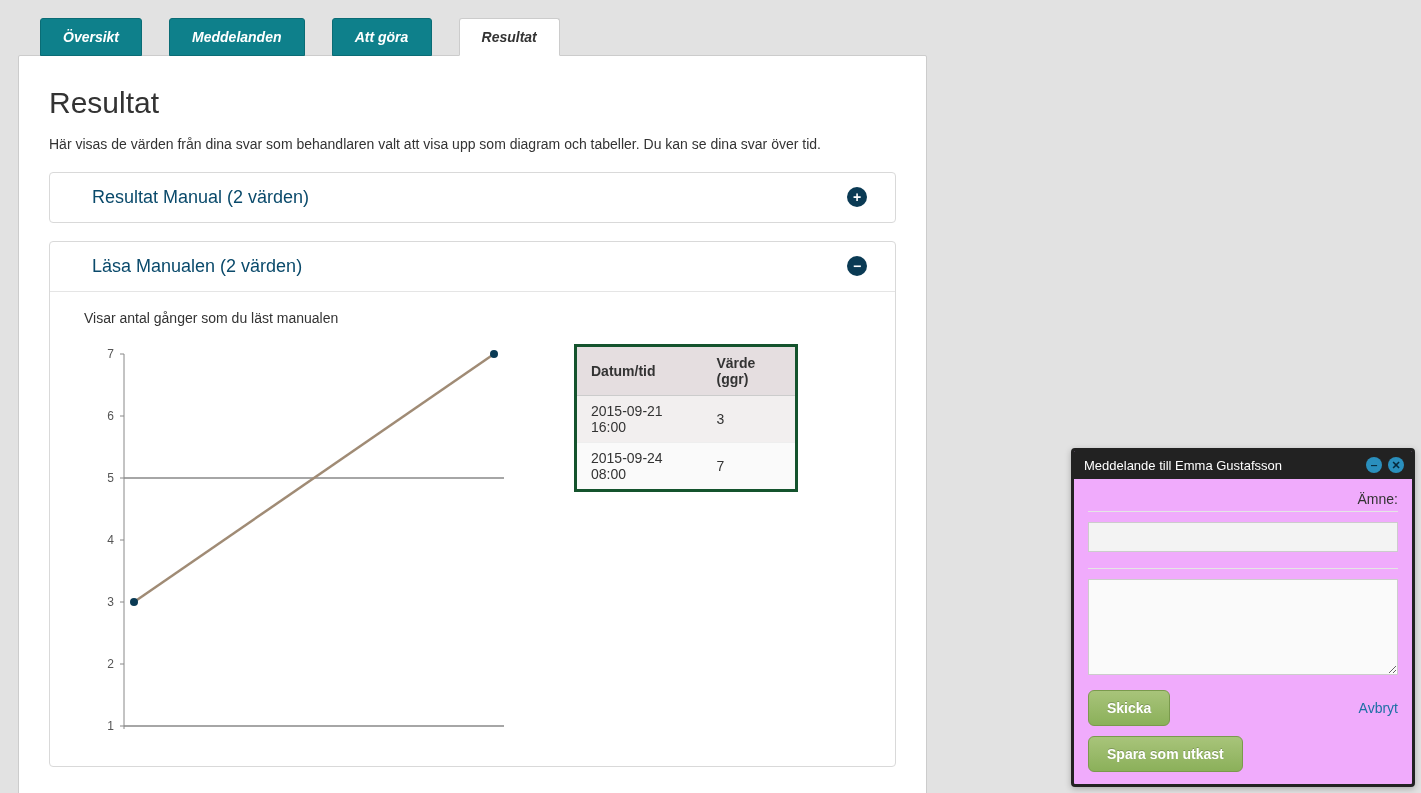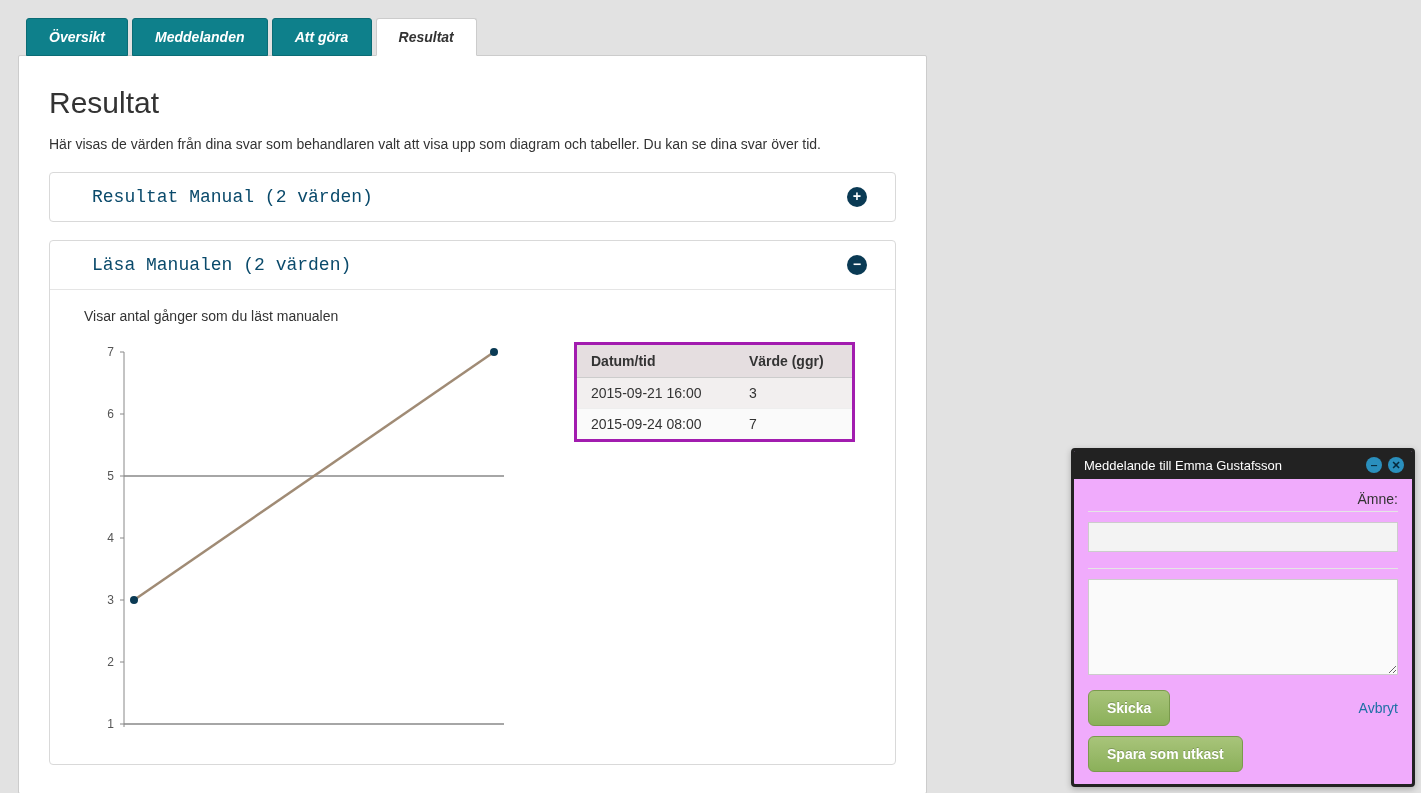--- a/index.html
+++ b/index.html
@@ -9,22 +9,22 @@
     background: #e2e2e2;
     color: #333;
   }
   .page {
     padding: 18px;
     width: 945px;
   }
   
   .tabs {
     display: flex;
-    gap: 4px;
-    margin-left: 8px;
+    gap: 27px;
+    margin-left: 22px;
     position: relative;
     z-index: 5;
     align-items: flex-end;
   }
   .tab {
     background: #0e808b;
     color: #fff;
     font-weight: bold;
     font-style: italic;
     font-size: 14px;
@@ -63,25 +63,24 @@
   }
   
   .panel {
     border: 1px solid #d9d9d9;
     border-radius: 4px;
     margin-bottom: 18px;
     background: #fff;
   }
   .panel-header {
     display: flex;
-    align-items: flex-end;
+    align-items: flex-start;
     justify-content: space-between;
     padding: 14px 28px 14px 42px;
     cursor: pointer;
-    font-family: Liberation Mono, monospace;
   }
   .panel-title {
     font-size: 18px;
     color: #0a4a6b;
   }
   .panel-toggle {
     width: 20px;
     height: 20px;
     border-radius: 50%;
     background: #0a3a54;
@@ -108,24 +107,24 @@
   .chart-area-wrap {
     display: flex;
     gap: 50px;
     align-items: flex-start;
   }
   .chart-svg-wrap {
     width: 440px;
   }
   
   .data-table {
-    border: 3px solid #a21caf;
+    border: 3px solid #14532d;
     border-collapse: collapse;
     font-size: 14px;
-    width: 281px;
+    width: 224px;
   }
   .data-table th {
     background: #e5dee0;
     text-align: left;
     padding: 8px 14px;
     font-weight: bold;
     border-bottom: 1px solid #ccc;
   }
   .data-table td {
     padding: 7px 14px;

